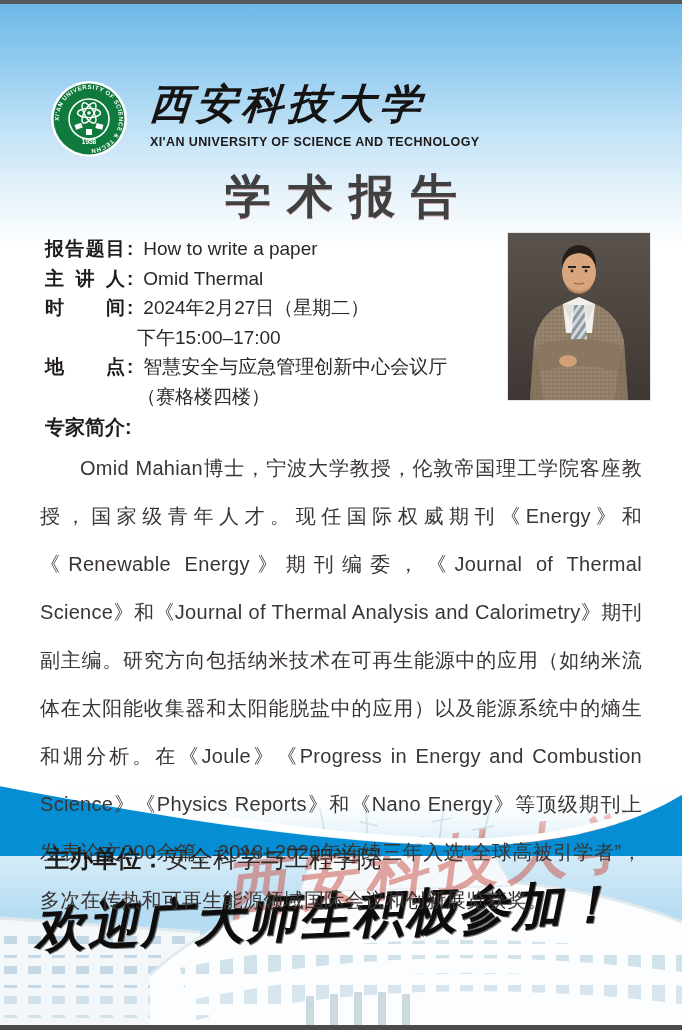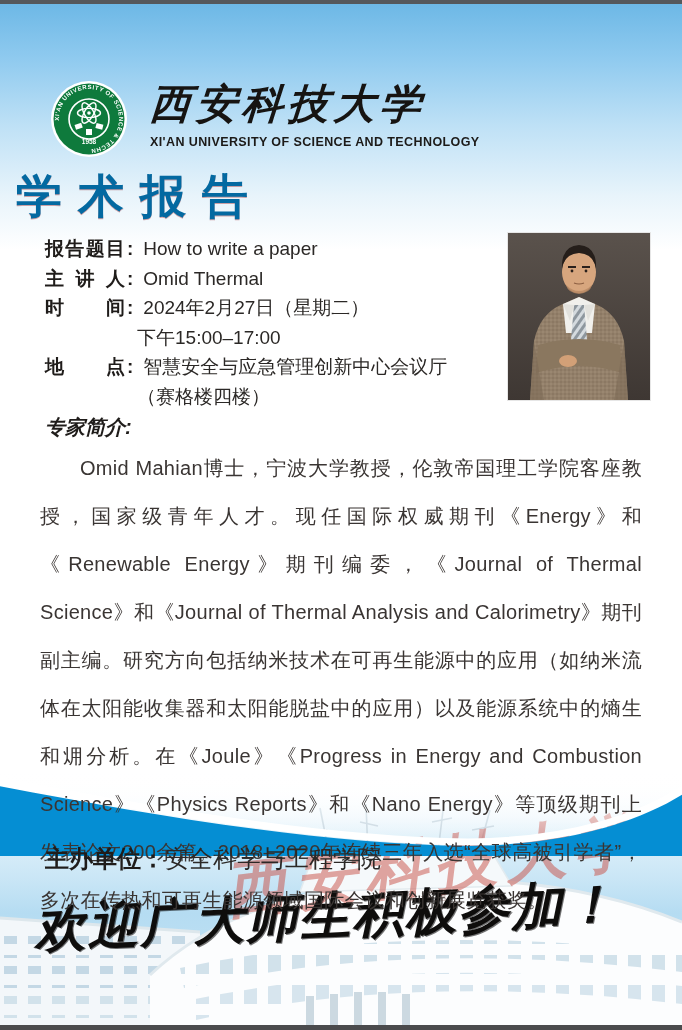--- a/index.html
+++ b/index.html
@@ -21,40 +21,40 @@
   .uni-names{margin-left:22px;padding-top:2px;}
   .uni-zh{
     font-family:"DejaVu Serif","Liberation Serif",serif;
     font-size:41px;font-weight:bold;font-style:italic;color:#161412;
     letter-spacing:5px;line-height:1.1;transform:skewX(-4deg);
   }
   .uni-en{font-size:12.5px;font-weight:bold;color:#1c1a18;letter-spacing:.4px;margin-top:8px;}
   
   .page-title{
     position:absolute;top:166px;left:0;width:682px;z-index:2;
-    text-align:left;font-size:46px;font-weight:900;color:#0369a1;
+    text-align:center;font-size:46px;font-weight:900;color:#404040;
     letter-spacing:16px;text-indent:16px;
     font-family:"DejaVu Serif","Liberation Serif",serif;
     text-shadow:0 1px 0 rgba(150,0,0,.35);
   }
   
   .info{position:absolute;top:234px;left:45px;width:455px;z-index:2;font-size:19px;}
   .info-row{display:flex;align-items:flex-start;line-height:29.5px;}
   .jlabel{
     display:inline-flex;justify-content:space-between;
     width:80px;font-weight:bold;color:#1f1c1a;flex:0 0 auto;
   }
   .colon{font-weight:bold;margin:0 10px 0 2px;flex:0 0 auto;color:#1f1c1a;}
   .spacer{width:92px;flex:0 0 auto;}
   .ivalue{color:#2b2826;}
   
   .portrait{position:absolute;top:233px;left:508px;width:142px;height:167px;z-index:2;
     box-shadow:0 0 0 1px #e6e6e6;}
   
-  .bio-heading{position:absolute;top:414px;left:45px;z-index:2;font-size:20px;font-weight:bold;color:#1f1c1a;font-style:italic;}
+  .bio-heading{position:absolute;top:414px;left:45px;z-index:2;font-size:20px;font-weight:bold;color:#1f1c1a;}
   .bio-text{
     position:absolute;top:444px;left:40px;width:602px;z-index:2;
     font-size:20px;line-height:48px;text-align:justify;text-indent:2em;
     color:#3a3533;letter-spacing:.3px;
   }
   .organizer{position:absolute;top:843px;left:45px;z-index:3;font-size:24px;}
   .organizer .olabel{font-weight:bold;color:#1f1c1a;}
   .organizer .ovalue{color:#2b2826;}
   
   .scene{position:absolute;left:0;bottom:0;width:603px;height:260px;z-index:1;}

